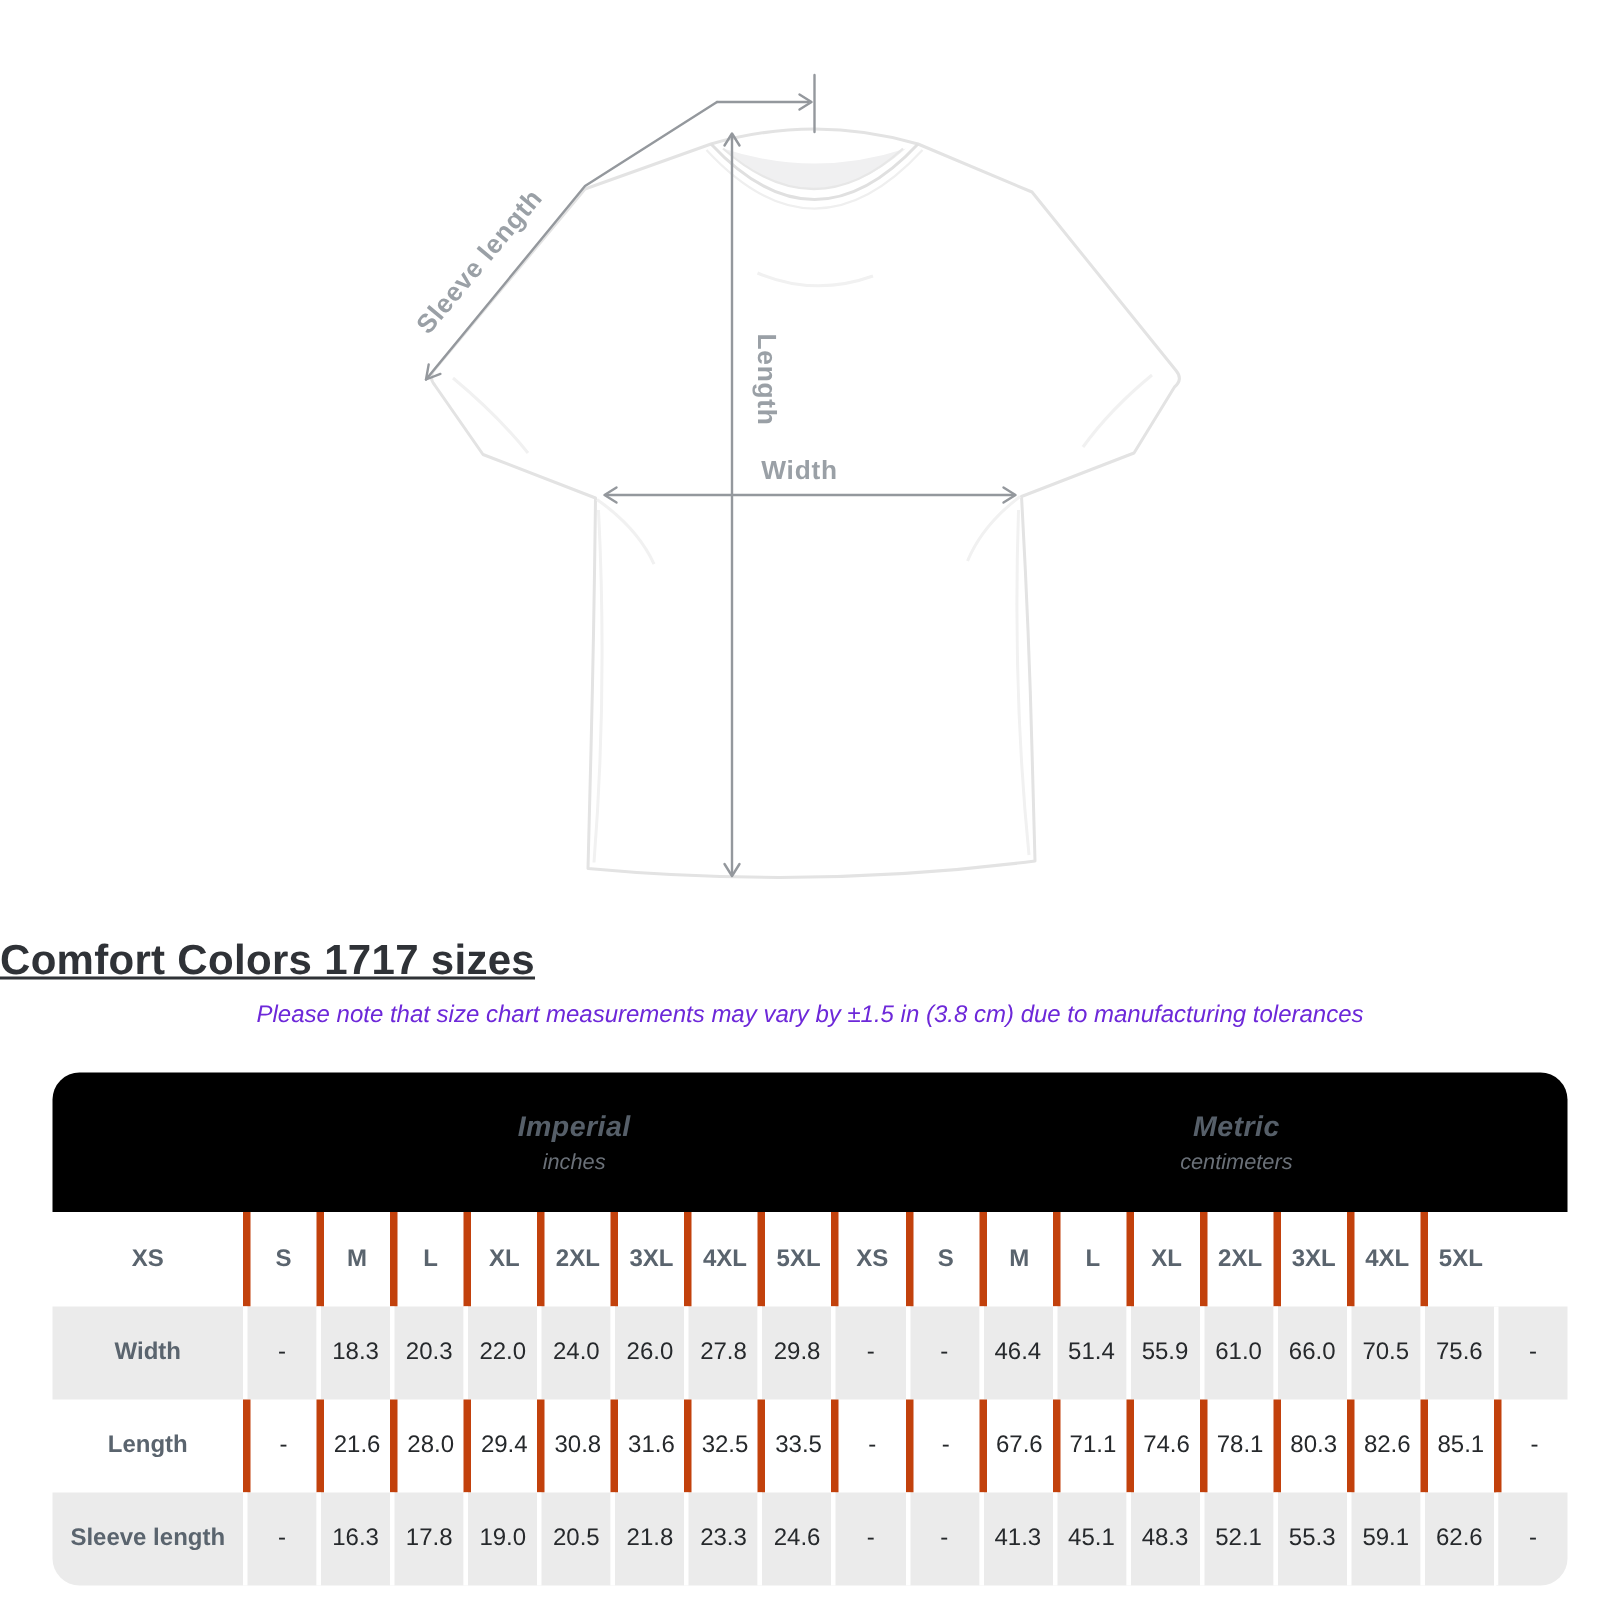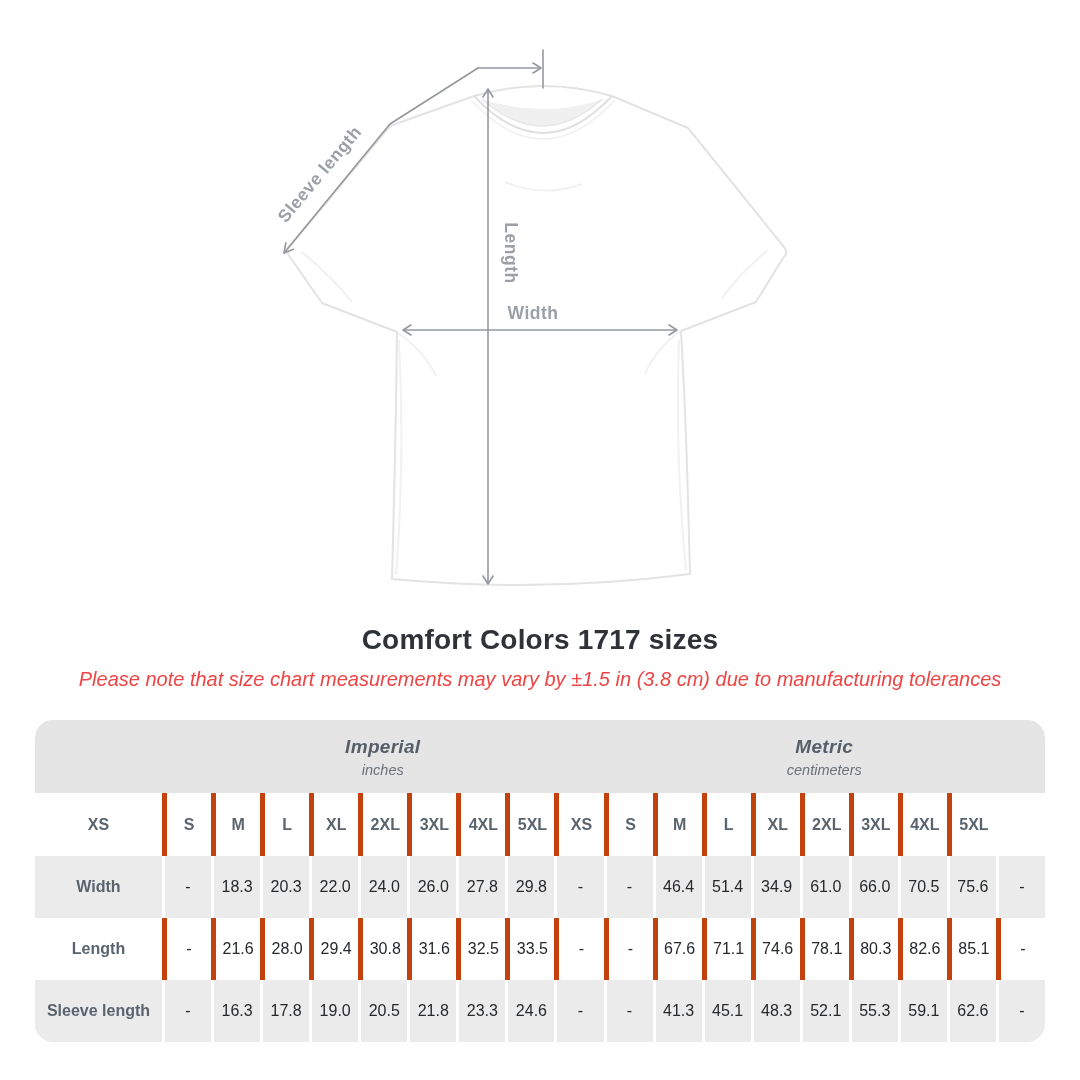--- a/index.html
+++ b/index.html
@@ -1,26 +1,26 @@
 <!DOCTYPE html>
 <html><head>
 <meta charset="utf-8">
 <style>
   html,body{margin:0;padding:0;background:#fff;}
   .page{width:1080px;height:1080px;background:#fff;overflow:hidden;position:relative;
         font-family:"Liberation Sans","DejaVu Sans",sans-serif;}
   svg{display:block;}
   .diagram-label{font-family:"Liberation Sans","DejaVu Sans",sans-serif;font-weight:700;
         font-size:17.5px;fill:#9aa0a6;letter-spacing:.5px;}
-  .page-title{margin:12px 0 5px;text-align:center;font-size:28px;font-weight:700;
-        color:#2f3237;letter-spacing:.2px;}
-  .page-subtitle{margin:12px;text-align:center;font-style:italic;font-size:20px;color:#ef4444;}
+  .page-title{margin:12px 0 5px;font-size:28px;font-weight:700;
+        color:#2f3237;letter-spacing:.2px;text-decoration:underline;}
+  .page-subtitle{margin:12px;text-align:center;font-style:italic;font-size:16px;color:#6d28d9;}
   .size-table{width:1010px;margin:29px auto 0;}
-  .unit-row{display:grid;grid-template-columns:127px 1fr 1fr;background:#e5e5e5;
-        border-radius:18px 18px 0 0;height:73px;}
+  .unit-row{display:grid;grid-template-columns:127px 1fr 1fr;background:#000000;
+        border-radius:18px 18px 0 0;height:93px;}
   .unit-cell{display:flex;flex-direction:column;align-items:center;justify-content:center;}
   .unit-title{font-size:19px;font-weight:700;font-style:italic;color:#565f69;letter-spacing:.3px;}
   .unit-sub{font-size:14.5px;font-style:italic;color:#6a7078;margin-top:4px;text-align:center;}
   .grid-row{display:grid;grid-template-columns:127px repeat(18,1fr);}
   .cell{display:flex;align-items:center;justify-content:center;font-size:16px;
         color:#26292c;height:63px;box-sizing:border-box;}
   .grid-row.data .cell{height:62px;}
   .cell.label,.cell.head{font-weight:700;color:#5a646e;}
   .row-white .cell + .cell{border-left:5px solid #c2410c;}
   .row-gray .cell{background:#ebebeb;}
@@ -126,21 +126,21 @@
       <div class="cell">20.3</div>
       <div class="cell">22.0</div>
       <div class="cell">24.0</div>
       <div class="cell">26.0</div>
       <div class="cell">27.8</div>
       <div class="cell">29.8</div>
       <div class="cell">-</div>
       <div class="cell">-</div>
       <div class="cell">46.4</div>
       <div class="cell">51.4</div>
-      <div class="cell">34.9</div>
+      <div class="cell">55.9</div>
       <div class="cell">61.0</div>
       <div class="cell">66.0</div>
       <div class="cell">70.5</div>
       <div class="cell">75.6</div>
       <div class="cell">-</div>
     </div>
 
     <div class="grid-row data row-white">
       <div class="cell label">Length</div>
       <div class="cell">-</div>

